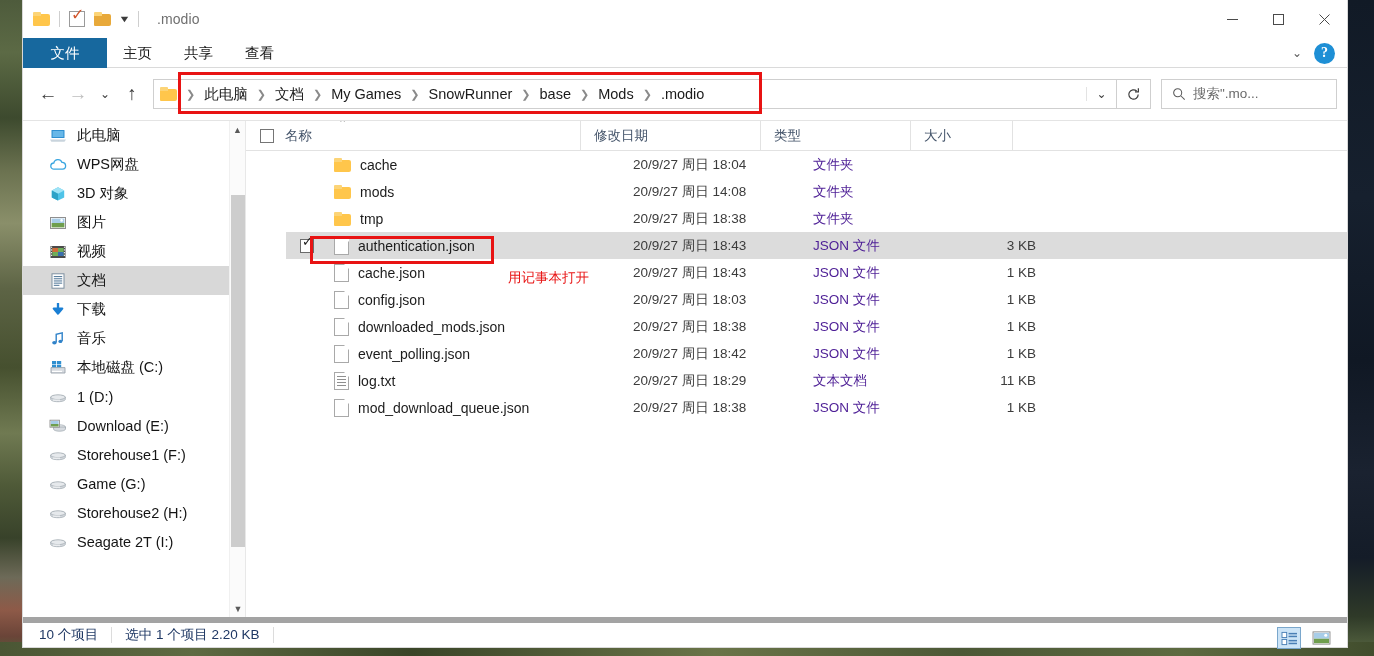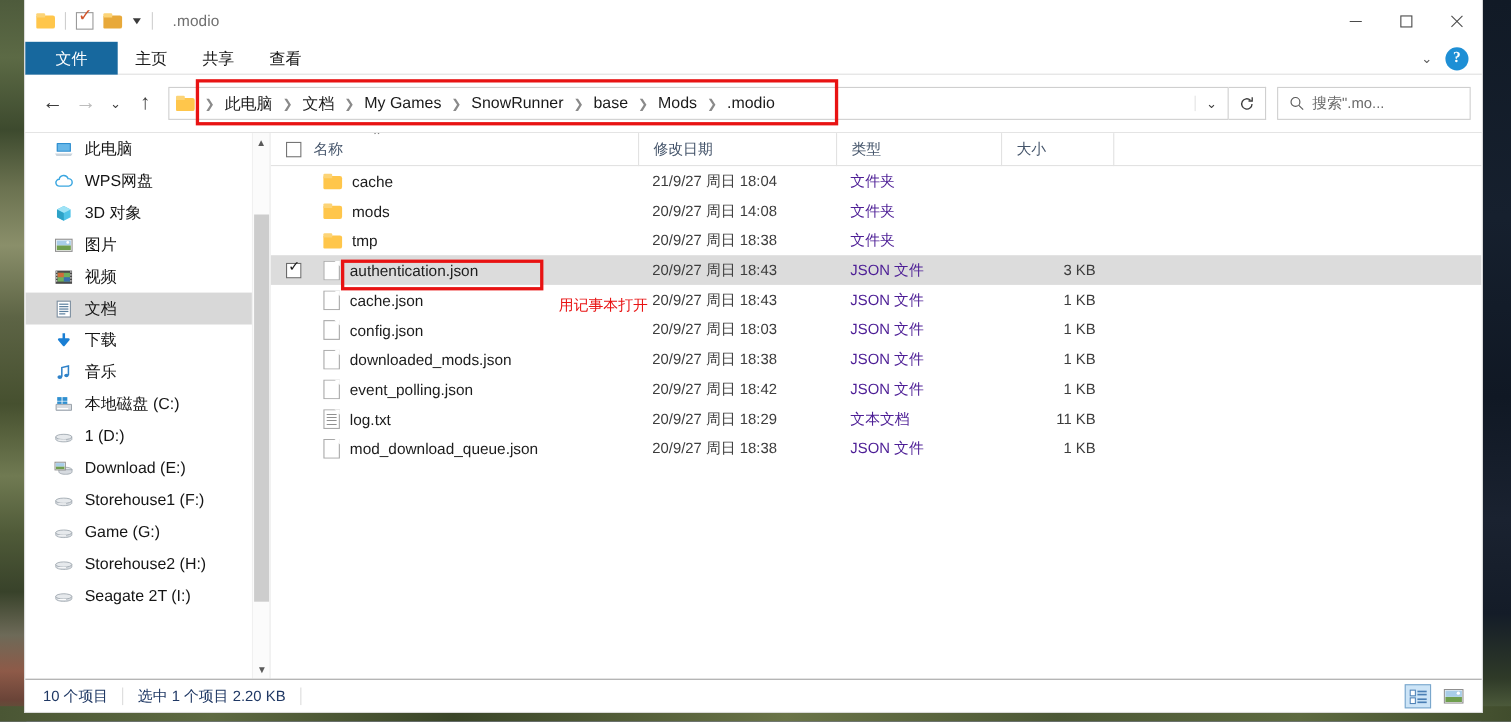--- a/index.html
+++ b/index.html
@@ -211,21 +211,21 @@
   .hcell {
     height: 30px; display: flex; align-items: center;
     border-left: 1px solid #e2e2e2; padding-left: 13px;
   }
   .hcell.first { border-left: none; }
   .hdr-check {
     width: 14px; height: 14px; border: 1px solid #757575; background: #fff;
     margin-left: 14px; margin-right: 11px; flex: 0 0 14px;
   }
 
-  .rows { flex: 1 1 auto; overflow: hidden; }
+  .rows { flex: 1 1 auto; overflow: hidden; margin-left: 40px; }
   .row {
     height: 27px; display: flex; align-items: center;
     font-size: 14px; color: #1c1c1c; position: relative;
   }
   .row.selected { background: #dcdcdc; }
   .cell-name {
     display: flex; align-items: center; gap: 9px;
     padding-left: 14px; overflow: hidden;
   }
   .row-check {
@@ -258,21 +258,21 @@
   
   .c-name { width: 334px; flex: 0 0 334px; }
   .c-date { width: 180px; flex: 0 0 180px; padding-left: 13px; }
   .c-type { width: 150px; flex: 0 0 150px; padding-left: 13px; align-items: center; }
   .c-size { width: 102px; flex: 0 0 102px; padding-right: 16px;
             justify-content: flex-end; display: flex; }
 
   
   .statusbar {
     height: 30px; flex: 0 0 30px; display: flex; align-items: center;
-    border-top: 1px solid #a3a3a3; background: #ffffff;
+    border-top: 6px solid #a3a3a3; background: #ffffff;
     font-size: 13.5px; color: #1f3864; padding-left: 16px; gap: 0;
     position: relative;
   }
   .status-sep { width: 1px; height: 16px; background: #dcdcdc; margin: 0 13px; }
   .status-views {
     position: absolute; right: 14px; top: 0; height: 30px;
     display: flex; align-items: center; gap: 8px;
   }
   .view-btn {
     width: 24px; height: 22px; display: flex; align-items: center;
@@ -594,21 +594,21 @@
         <div class="hcell" style="flex:1 1 auto"></div>
       </div>
 
       <div class="rows" id="file-rows">
           <div class="row">
             <div class="cell-name c-name">
               <span class="row-check hidden"></span>
               <span class="folder-glyph"></span>
               <span>cache</span>
             </div>
-            <div class="cell-date c-date">21/9/27 周日 18:04</div>
+            <div class="cell-date c-date">20/9/27 周日 18:04</div>
             <div class="cell-type c-type">文件夹</div>
             <div class="cell-size c-size"></div>
           </div>
           <div class="row">
             <div class="cell-name c-name">
               <span class="row-check hidden"></span>
               <span class="folder-glyph"></span>
               <span>mods</span>
             </div>
             <div class="cell-date c-date">20/9/27 周日 14:08</div>

